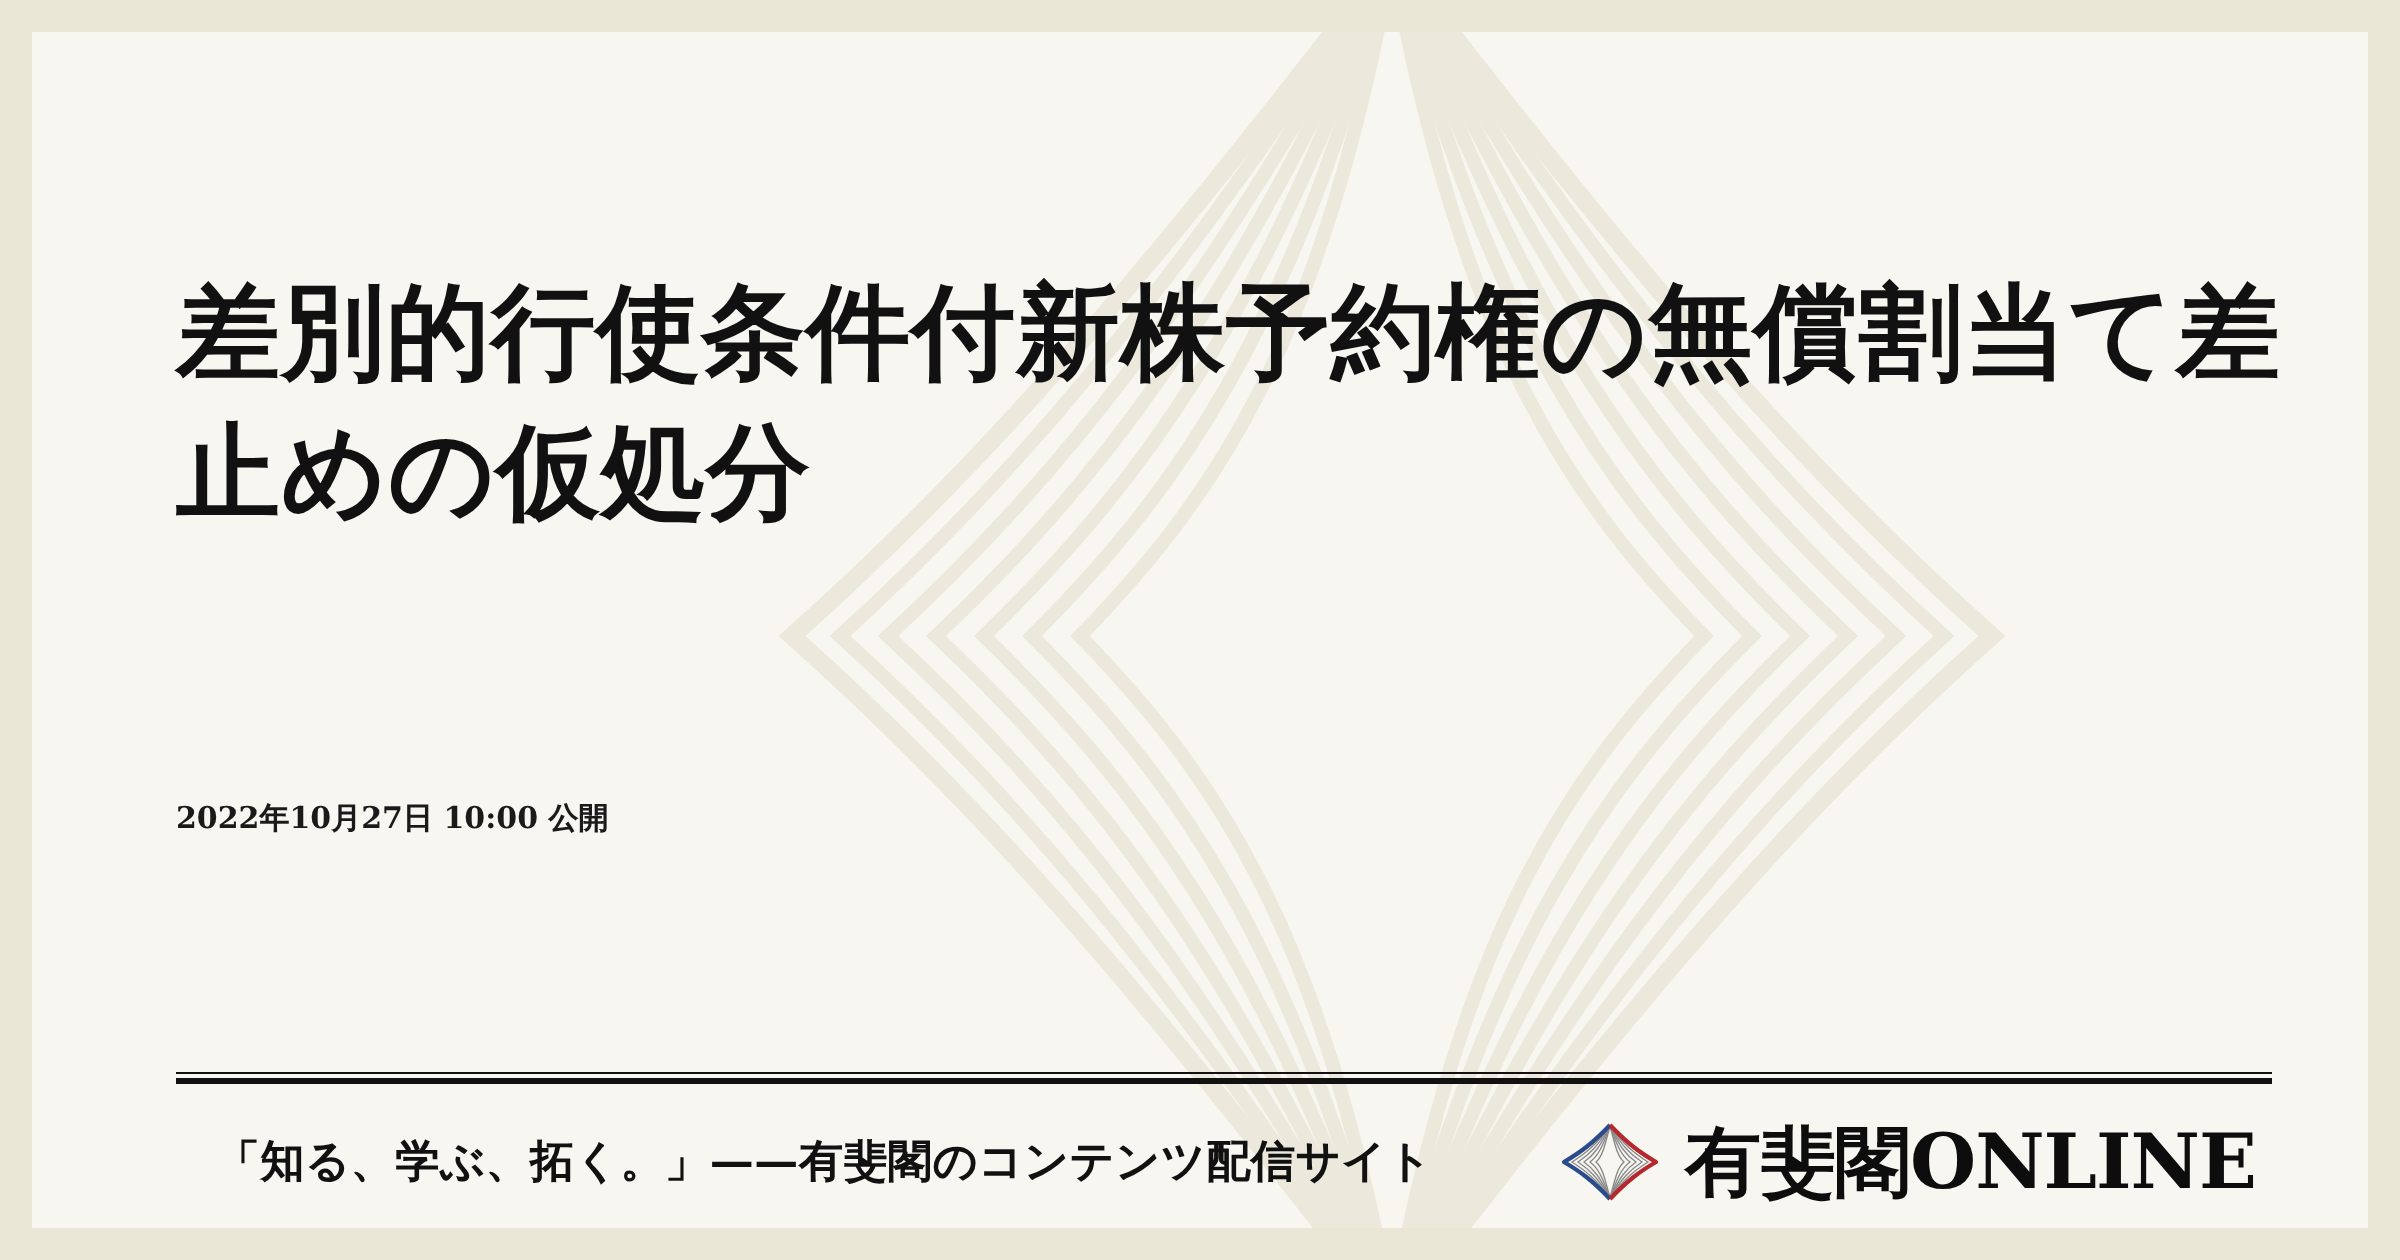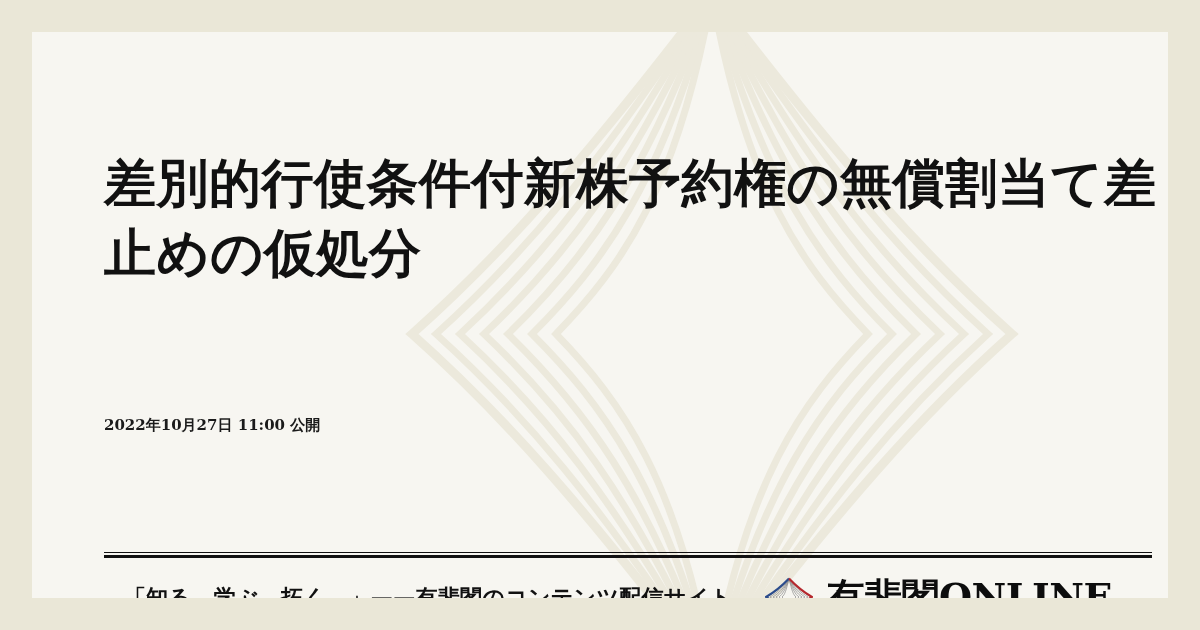--- a/index.html
+++ b/index.html
@@ -13,21 +13,21 @@
     font-family: "DejaVu Serif", "Liberation Serif", serif;
   }
 
   
   #card {
     position: relative;
     width: 1200px;
     height: 630px;
     box-sizing: border-box;
     background: #EAE7D7;
-    padding: 32px;
+    padding: 16px;
   }
 
   
   #canvas {
     position: relative;
     width: 100%;
     height: 100%;
     background: #F7F6F1;
     overflow: hidden;
   }
@@ -173,21 +173,21 @@
 
           <path d="M320 40 C 190 210, 110 300, 20 380 C 110 460, 190 550, 320 720
                    C 450 550, 530 460, 620 380 C 530 300, 450 210, 320 40 Z" stroke-width="9"></path>
         </g>
       </svg>
     </div>
 
     <h1 id="title">差別的行使条件付新株予約権の無償割当て差止めの仮処分</h1>
 
     <div id="meta-row">
-      <div id="pubdate">2022年10月27日 11:00 公開</div>
+      <div id="pubdate">2022年10月27日 10:00 公開</div>
     </div>
 
     <div id="rule">
       <div class="thin"></div>
       <div class="thick"></div>
     </div>
 
     <div id="footer">
       <div id="tagline">「知る、学ぶ、拓く。」——有斐閣のコンテンツ配信サイト</div>
       <div id="brand">

